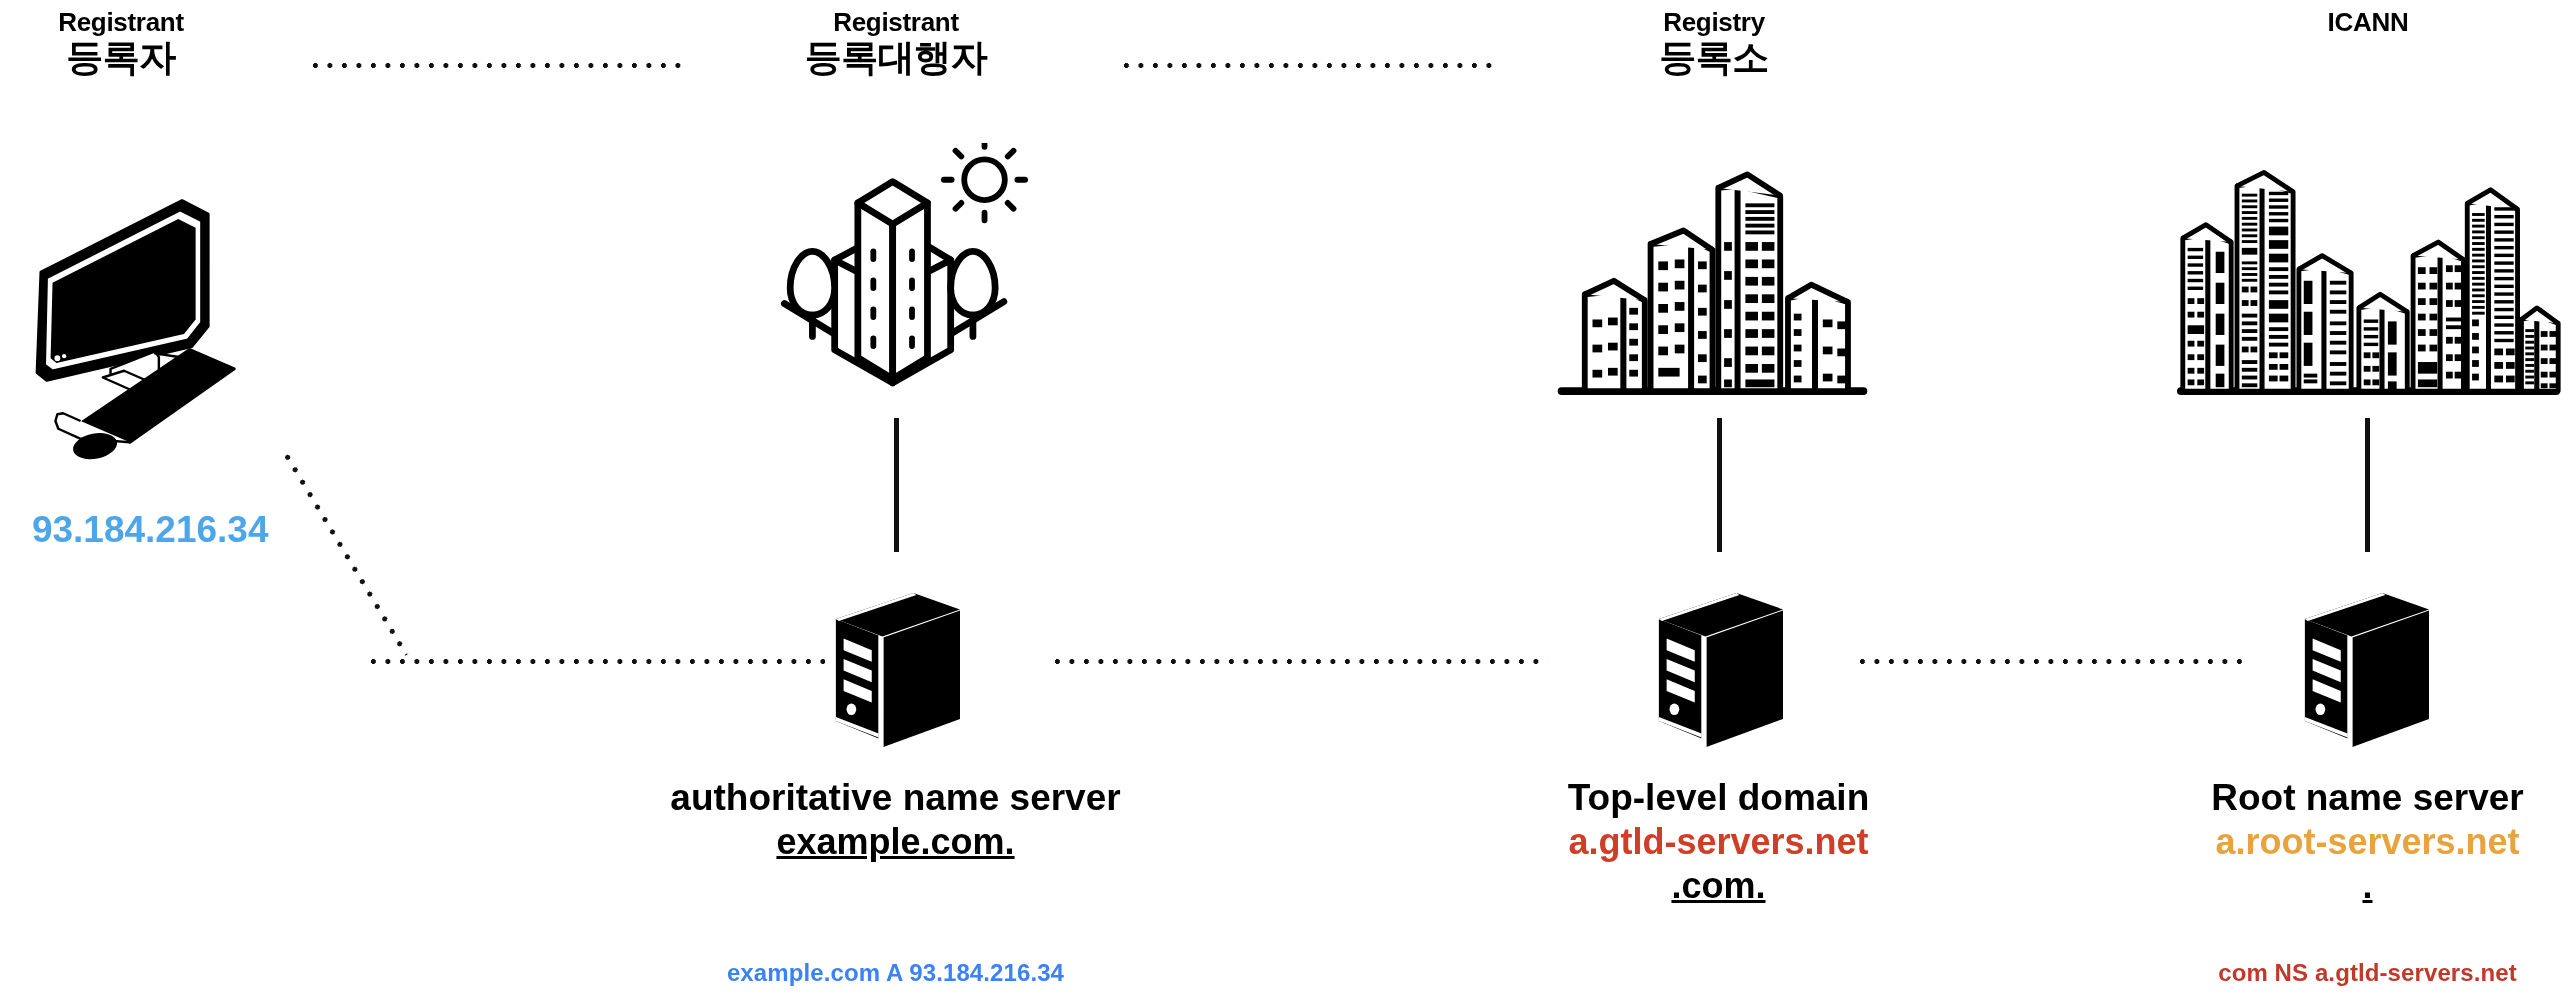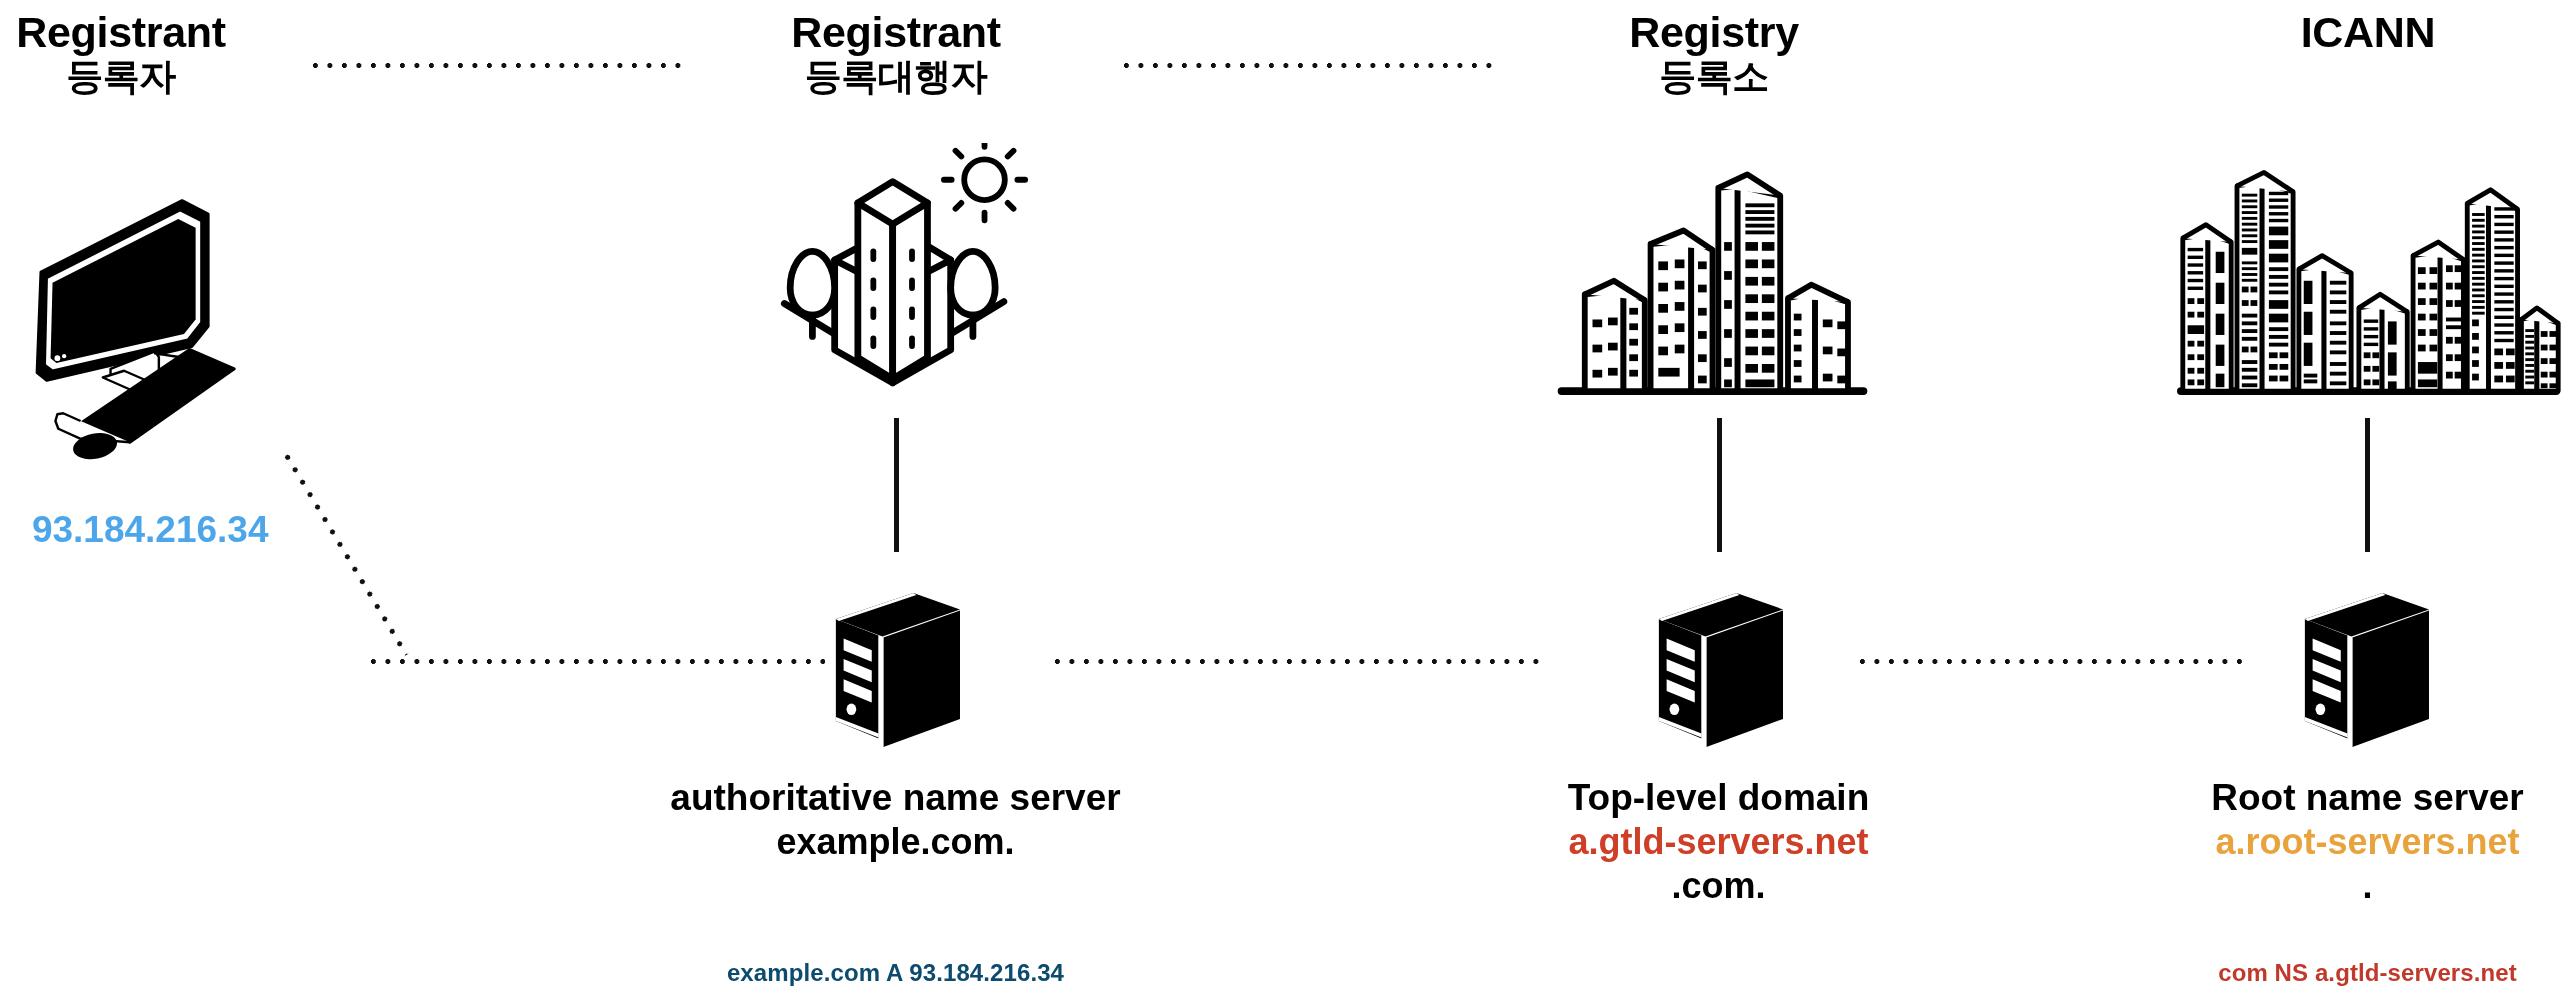--- a/index.html
+++ b/index.html
@@ -21,21 +21,21 @@
     overflow: hidden;
   }
 
   
   .col-head {
     position: absolute;
     text-align: center;
     line-height: 1.12;
   }
   .col-head .en {
-    font-size: 43px;
+    font-size: 26px;
     font-weight: 700;
     letter-spacing: -0.3px;
     white-space: nowrap;
   }
   .col-head .ko {
     font-size: 37px;
     font-weight: 700;
     letter-spacing: -0.5px;
     white-space: nowrap;
   }
@@ -83,20 +83,21 @@
   .node-label .l2 {
     font-size: 36px;
     font-weight: 700;
     white-space: nowrap;
   }
   .node-label .l3 {
     font-size: 36px;
     font-weight: 700;
     color: #000;
     white-space: nowrap;
+    text-decoration: underline;
   }
   .record {
     position: absolute;
     text-align: center;
     font-size: 24px;
     font-weight: 700;
     white-space: nowrap;
     letter-spacing: 0.1px;
   }
   .ip-label {
@@ -617,21 +618,21 @@
       <path d="M16 91 L45 103 L45 115 L16 103 Z" fill="#ffffff"></path>
       <ellipse cx="24" cy="122" rx="5" ry="6" fill="#ffffff"></ellipse>
       <path d="M8 130 L52 147 L52 151 L8 134 Z" fill="#ffffff"></path>
     </svg>
   </div>
 
   <div class="node-label" style="left:610px; top:775px; width:571px;">
     <div class="l1">authoritative name server</div>
     <div class="l3">example.com.</div>
   </div>
-  <div class="record" style="left:610px; top:959px; width:571px; color:#0c4a6e;">example.com  A  93.184.216.34</div>
+  <div class="record" style="left:610px; top:959px; width:571px; color:#3b82f6;">example.com  A  93.184.216.34</div>
 
   <div class="node-label" style="left:1433px; top:775px; width:571px;">
     <div class="l1">Top-level domain</div>
     <div class="l2" style="color:#CF3E26;">a.gtld-servers.net</div>
     <div class="l3">.com.</div>
   </div>
 
   <div class="node-label" style="left:2082px; top:775px; width:571px;">
     <div class="l1">Root name server</div>
     <div class="l2" style="color:#E8A33D;">a.root-servers.net</div>

